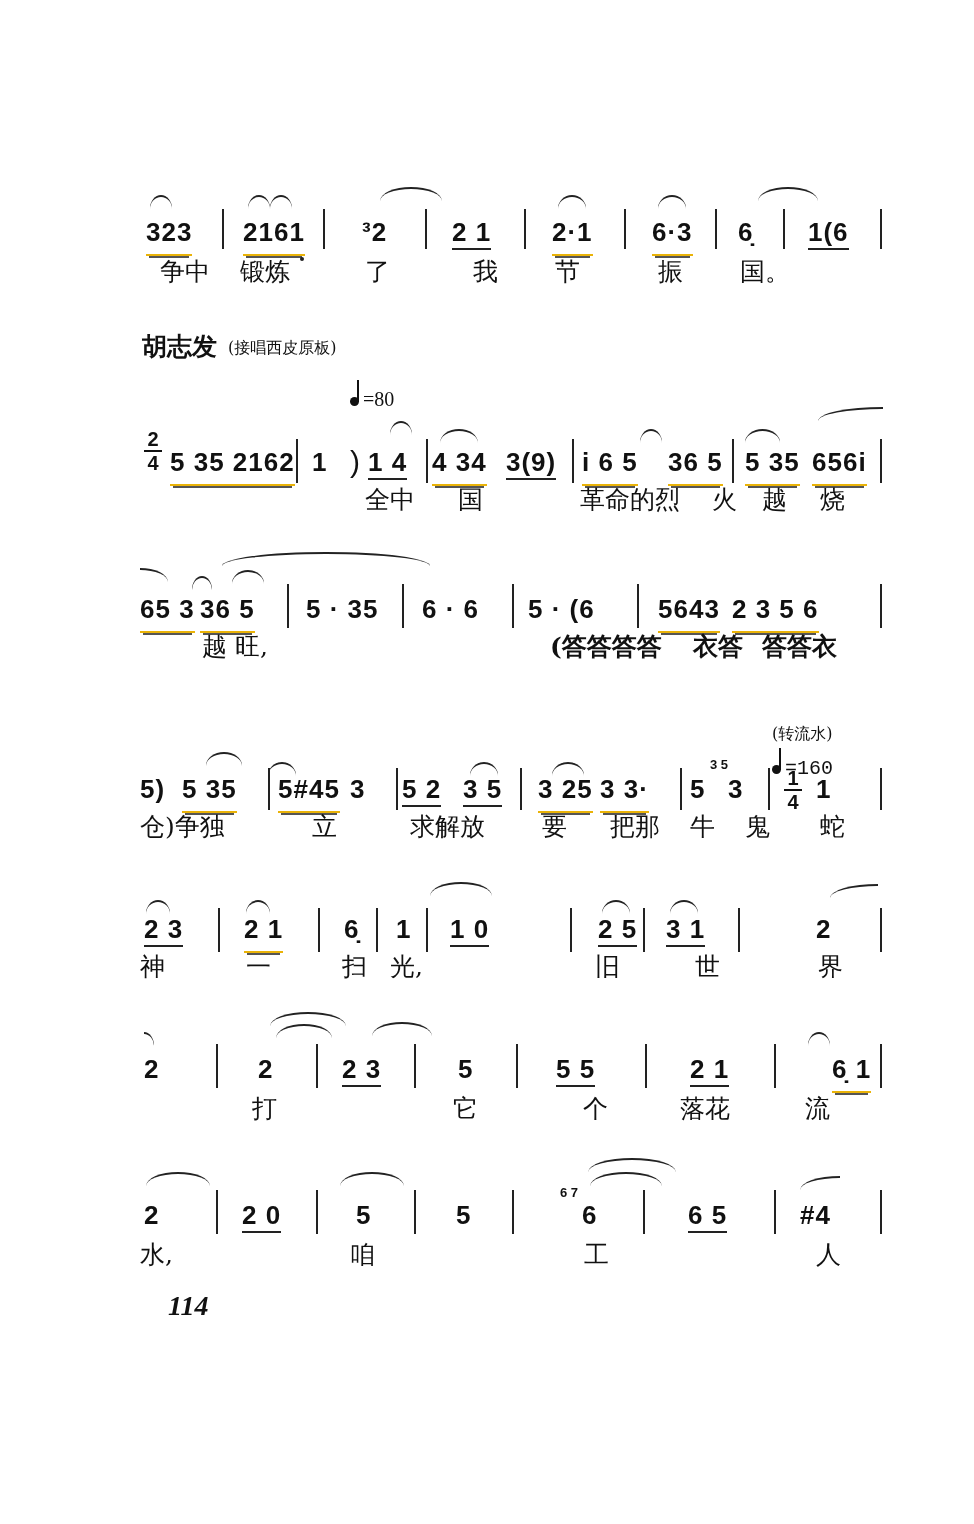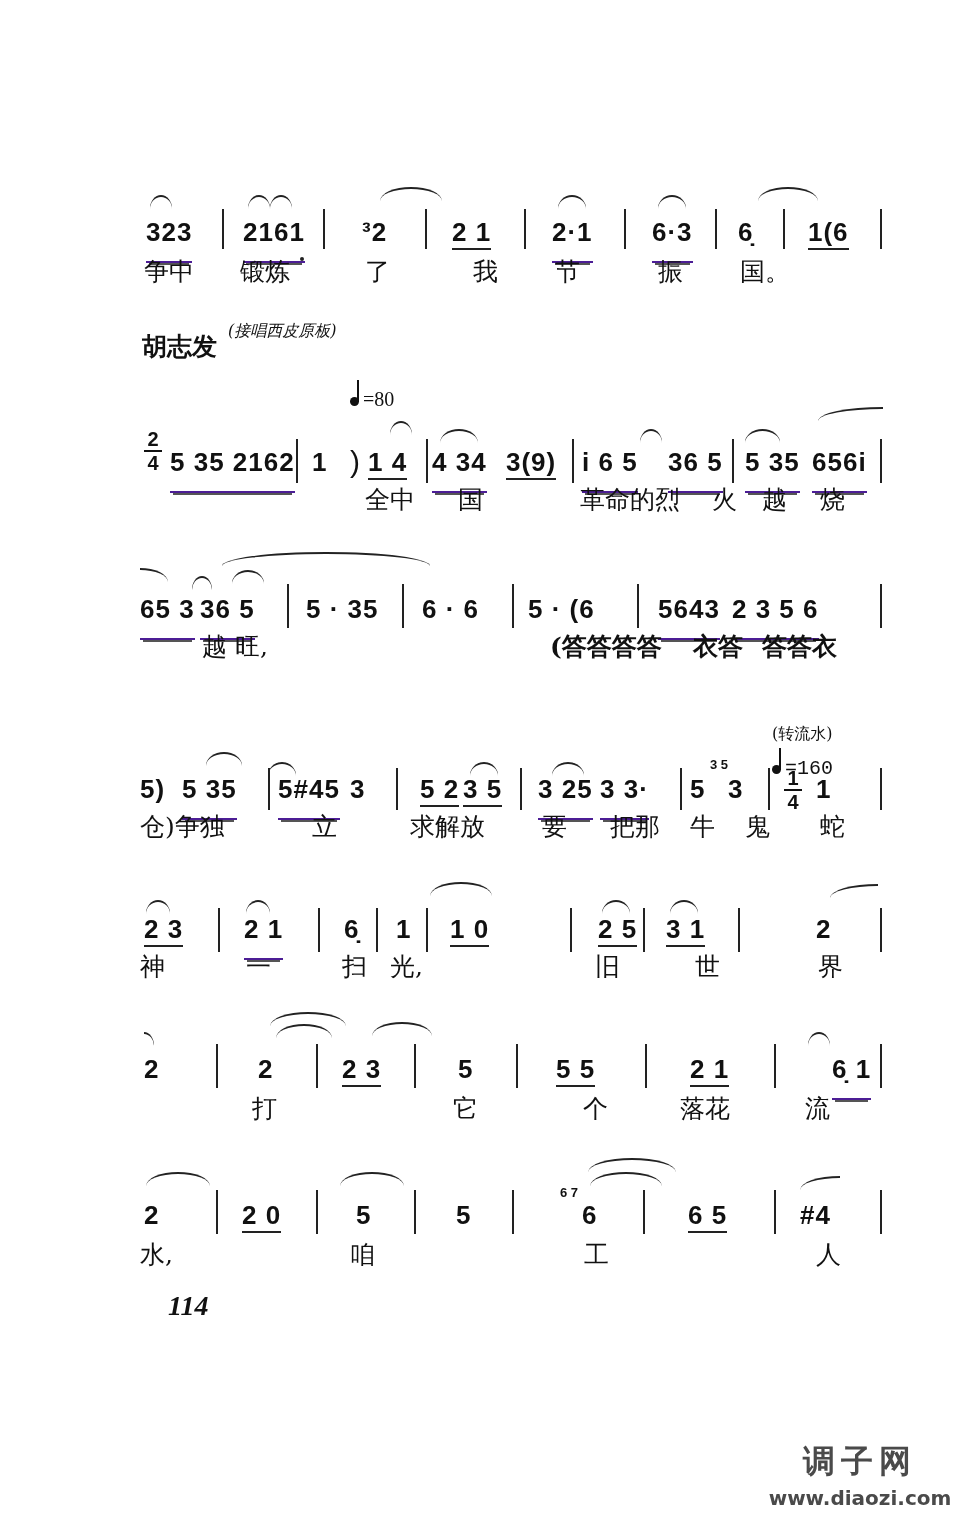--- a/index.html
+++ b/index.html
@@ -5,21 +5,21 @@
   * { box-sizing: border-box; margin: 0; padding: 0; }
   html, body { width: 974px; height: 1524px; background: #ffffff; overflow: hidden; }
   body { position: relative; font-family: "Liberation Sans", "DejaVu Sans", sans-serif; color: #111; }
   .page { position: absolute; left: 0; top: 0; width: 974px; height: 1524px; }
 
   .system { position: absolute; left: 140px; width: 745px; }
   .notes-row { position: absolute; left: 0; width: 100%; height: 40px; }
   .lyrics-row { position: absolute; left: 0; width: 100%; height: 36px; }
   .note { position: absolute; font-weight: bold; font-size: 26px; line-height: 30px; white-space: nowrap; letter-spacing: 1px; }
   .note.ul1 { border-bottom: 2px solid #222; padding-bottom: 1px; }
-  .note.ul2 { border-bottom: 2px solid #4c1d95; box-shadow: 0 5px 0 -3px #555; padding-bottom: 14px; }
+  .note.ul2 { border-bottom: 2px solid #eab308; box-shadow: 0 5px 0 -3px #555; padding-bottom: 7px; }
   .barline { position: absolute; width: 2px; background: #222; }
   .lyric { position: absolute; font-family: "DejaVu Serif", "Liberation Serif", serif; font-size: 25px; line-height: 30px; white-space: nowrap; }
   .arc { position: absolute; border-top: 2.5px solid #222; border-radius: 50% 50% 0 0 / 100% 100% 0 0; height: 14px; }
   .grace { position: absolute; font-size: 13px; font-weight: bold; line-height: 13px; }
   .dot-below { position: absolute; width: 4px; height: 4px; background: #222; border-radius: 50%; }
 
   .singer { position: absolute; left: 142px; top: 330px; font-family: "DejaVu Sans", sans-serif; font-weight: bold; font-size: 25px; }
   .direction { position: absolute; font-family: "DejaVu Serif", serif; font-size: 16px; }
   .tempo { position: absolute; font-family: "Liberation Serif", serif; font-size: 20px; }
   .tempo .q { display: inline-block; width: 9px; height: 9px; border-radius: 50%; background: #111; position: relative; margin-right: 4px; }
@@ -58,32 +58,32 @@
       <span class="note ul2" style="left:412px;">2·1</span>
       <div class="barline" style="left:484px; top:-8px; height:40px;"></div>
       <span class="note ul2" style="left:512px;">6·3</span>
       <div class="barline" style="left:575px; top:-8px; height:40px;"></div>
       <span class="note" style="left:598px;">6̣</span>
       <div class="barline" style="left:643px; top:-8px; height:40px;"></div>
       <span class="note ul1" style="left:668px;">1(6</span>
       <div class="barline" style="left:740px; top:-8px; height:40px;"></div>
     </div>
     <div class="lyrics-row" style="top:72px;">
-      <span class="lyric" style="left:4px;">争中</span>
+      <span class="lyric" style="left:20px;">争中</span>
       <span class="lyric" style="left:100px;">锻炼</span>
       <span class="lyric" style="left:225px;">了</span>
       <span class="lyric" style="left:333px;">我</span>
       <span class="lyric" style="left:415px;">节</span>
       <span class="lyric" style="left:518px;">振</span>
       <span class="lyric" style="left:600px;">国。</span>
     </div>
   </div>
 
   <div class="singer">胡志发</div>
-  <div class="direction" style="left:228px; top:321px;font-style:italic;">(接唱西皮原板)</div>
+  <div class="direction" style="left:228px; top:338px;">(接唱西皮原板)</div>
   <div class="tempo" style="left:350px; top:388px;">
     <span class="q"></span><span>=80</span>
   </div>
 
   <div class="system" style="top:415px;">
     <div class="timesig" style="left:4px; top:14px;">
       <span>2</span>
       <span class="line"></span>
       <span>4</span>
     </div>
@@ -161,21 +161,21 @@
     <div class="arc" style="left:330px; top:10px; width:28px;"></div>
     <div class="arc" style="left:412px; top:10px; width:32px;"></div>
 
     <div class="notes-row" style="top:22px;">
       <span class="note" style="left:0px;">5)</span>
       <span class="note ul2" style="left:42px;">5 35</span>
       <div class="barline" style="left:128px; top:-6px; height:42px;"></div>
       <span class="note ul2" style="left:138px;">5#45</span>
       <span class="note" style="left:210px;">3</span>
       <div class="barline" style="left:256px; top:-6px; height:42px;"></div>
-      <span class="note ul1" style="left:280px;text-align:center;">5 2</span>
+      <span class="note ul1" style="left:262px;text-align:center;">5 2</span>
       <span class="note ul1" style="left:323px;">3 5</span>
       <div class="barline" style="left:380px; top:-6px; height:42px;"></div>
       <span class="note ul2" style="left:398px;">3 25</span>
       <span class="note ul2" style="left:460px;">3 3·</span>
       <div class="barline" style="left:540px; top:-6px; height:42px;"></div>
       <span class="note" style="left:550px;">5</span>
       <span class="grace" style="left:570px; top:-16px;">3 5</span>
       <span class="note" style="left:588px;">3</span>
       <div class="barline" style="left:628px; top:-6px; height:42px;"></div>
       <div class="timesig" style="left:644px; top:-6px;">
@@ -294,17 +294,13 @@
     <div class="lyrics-row" style="top:82px;">
       <span class="lyric" style="left:0px;">水,</span>
       <span class="lyric" style="left:210px;">咱</span>
       <span class="lyric" style="left:444px;">工</span>
       <span class="lyric" style="left:676px;">人</span>
     </div>
   </div>
 
   <div class="page-number">114</div>
 
-  <div class="watermark">
-    <div class="wm-title">调子网</div>
-    <div class="wm-url">www.diaozi.com</div>
-  </div>
 </div>
 
 </body></html>

